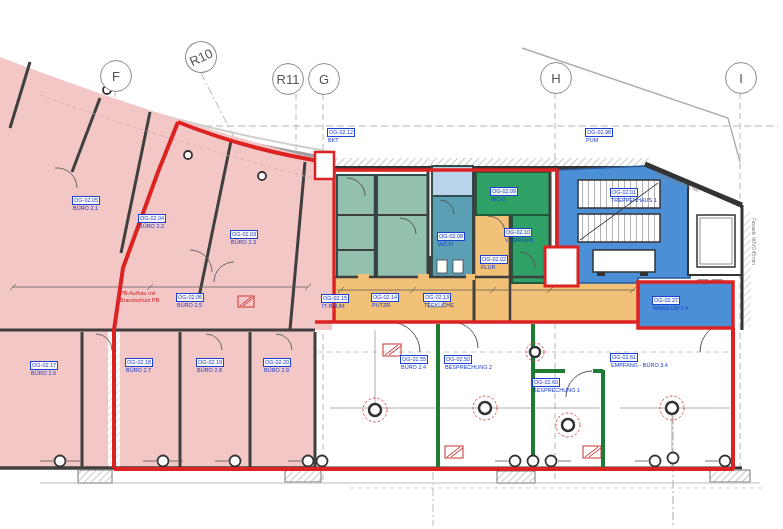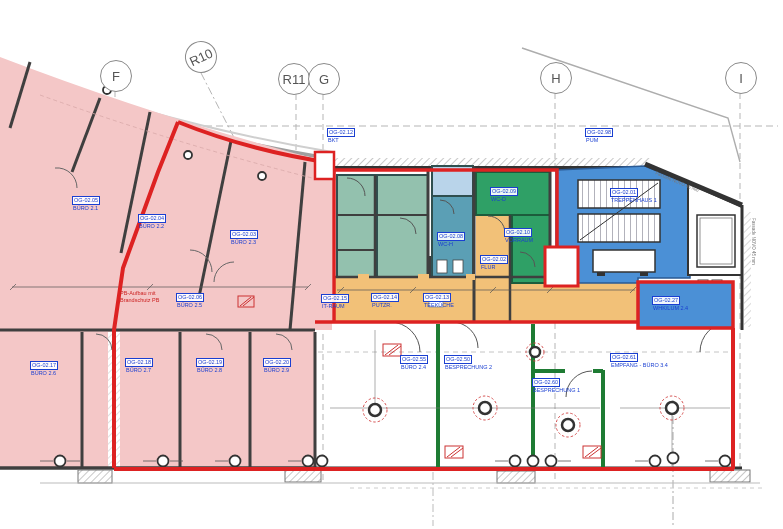--- a/index.html
+++ b/index.html
@@ -291,21 +291,21 @@
         </g>
   </g>
 </svg>
 
 <div class="gmark" style="left:100px;top:60px">
       <span>F</span>
     </div>
 <div class="gmark" style="left:185px;top:41px;transform:rotate(-25deg)">
       <span>R10</span>
     </div>
-<div class="gmark" style="left:278px;top:63px">
+<div class="gmark" style="left:272px;top:63px">
       <span>R11</span>
     </div>
 <div class="gmark" style="left:308px;top:63px">
       <span>G</span>
     </div>
 <div class="gmark" style="left:540px;top:62px">
       <span>H</span>
     </div>
 <div class="gmark" style="left:725px;top:62px">
       <span>I</span>

